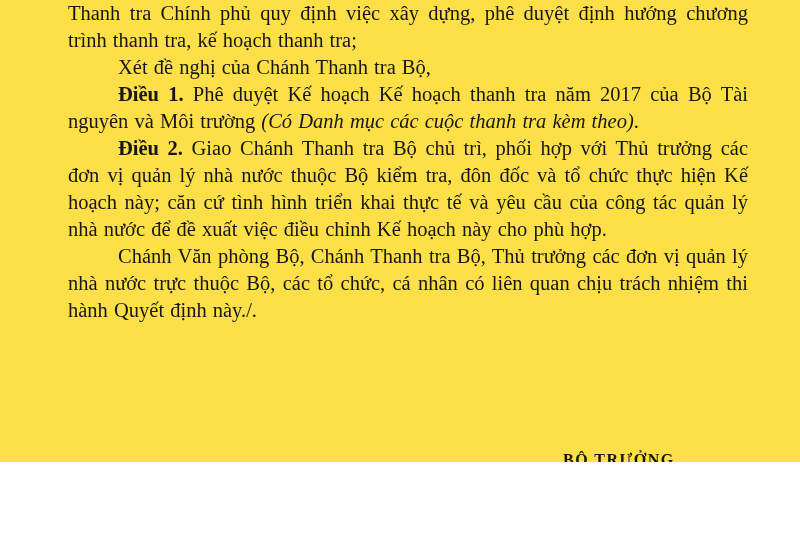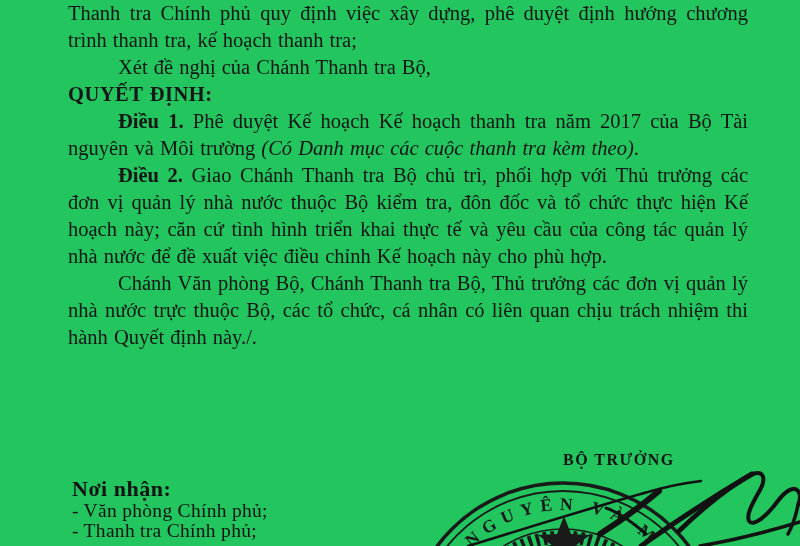--- a/index.html
+++ b/index.html
@@ -3,23 +3,23 @@
 <meta charset="utf-8">
 <style>
   html, body {
     margin: 0;
     padding: 0;
     background: #ffffff;
   }
   .page {
     position: relative;
     width: 800px;
-    height: 546px;
+    height: 462px;
     overflow: hidden;
-    background: #22c55e;
+    background: #fde047;
     color: #161616;
     font-family: "Liberation Serif", "DejaVu Serif", serif;
   }
   .doc-body {
     position: absolute;
     left: 68px;
     top: 0;
     width: 680px;
   }
   .doc-body p {
@@ -87,21 +87,20 @@
 <div class="page">
 
   <div class="doc-body">
     <p class="clipped-top">
       <span>Thanh tra Chính phủ quy định việc xây dựng, phê duyệt định hướng chương trình thanh tra, kế hoạch thanh tra;</span>
     </p>
     <p class="indent xet">
       <span>Xét đề nghị của Chánh Thanh tra Bộ,</span>
     </p>
 
-    <p class="decision-heading">QUYẾT ĐỊNH:</p>
 
     <p class="indent article-1">
       <span class="bold">Điều 1.</span><span> Phê duyệt Kế hoạch Kế hoạch thanh tra năm 2017 của Bộ Tài nguyên và Môi trường </span><span class="italic">(Có Danh mục các cuộc thanh tra kèm theo)</span><span>.</span>
     </p>
 
     <p class="indent article-2">
       <span class="bold">Điều 2.</span><span> Giao Chánh Thanh tra Bộ chủ trì, phối hợp với Thủ trưởng các đơn vị quản lý nhà nước thuộc Bộ kiểm tra, đôn đốc và tổ chức thực hiện Kế hoạch này; căn cứ tình hình triển khai thực tế và yêu cầu của công tác quản lý nhà nước để đề xuất việc điều chỉnh Kế hoạch này cho phù hợp.</span>
     </p>
 
 

